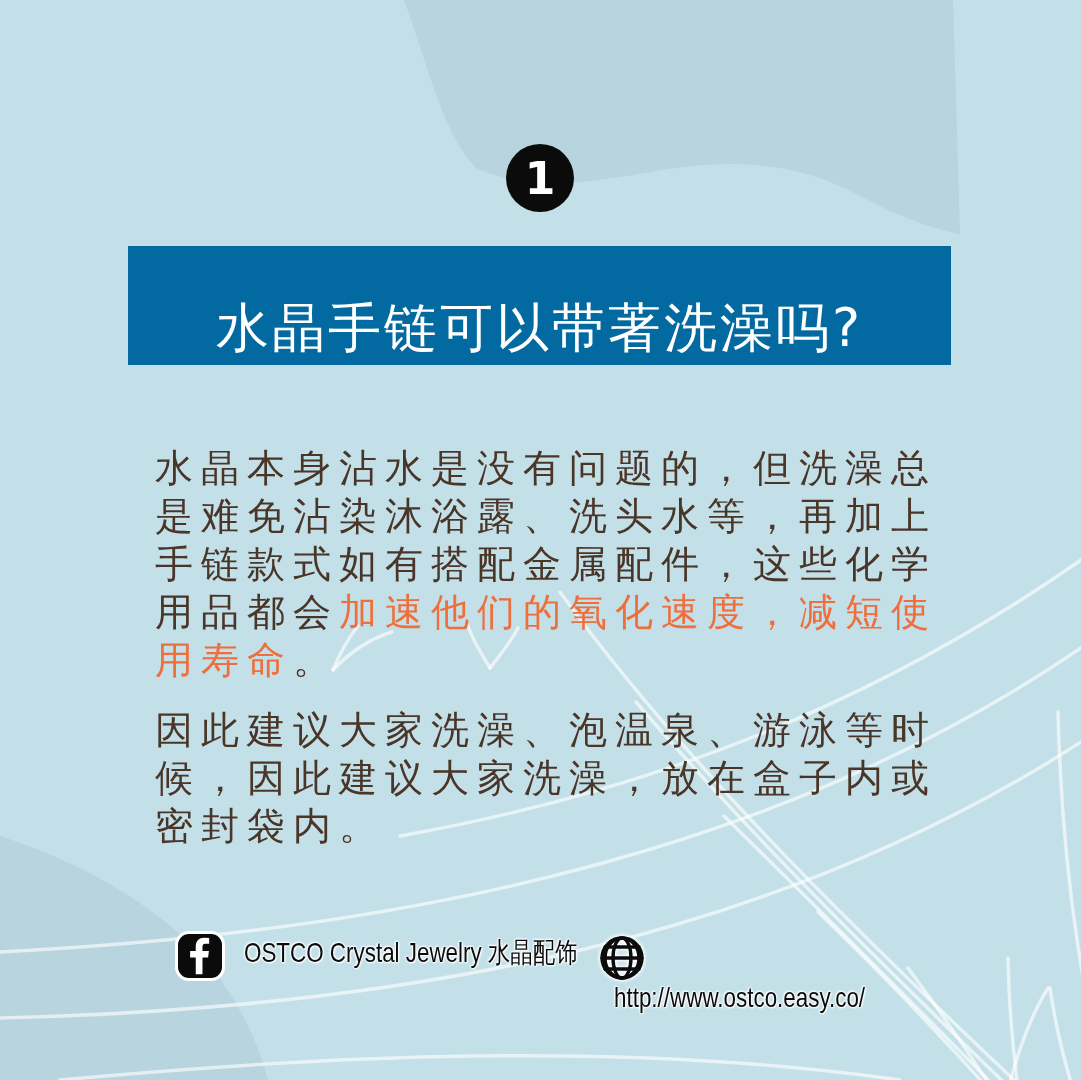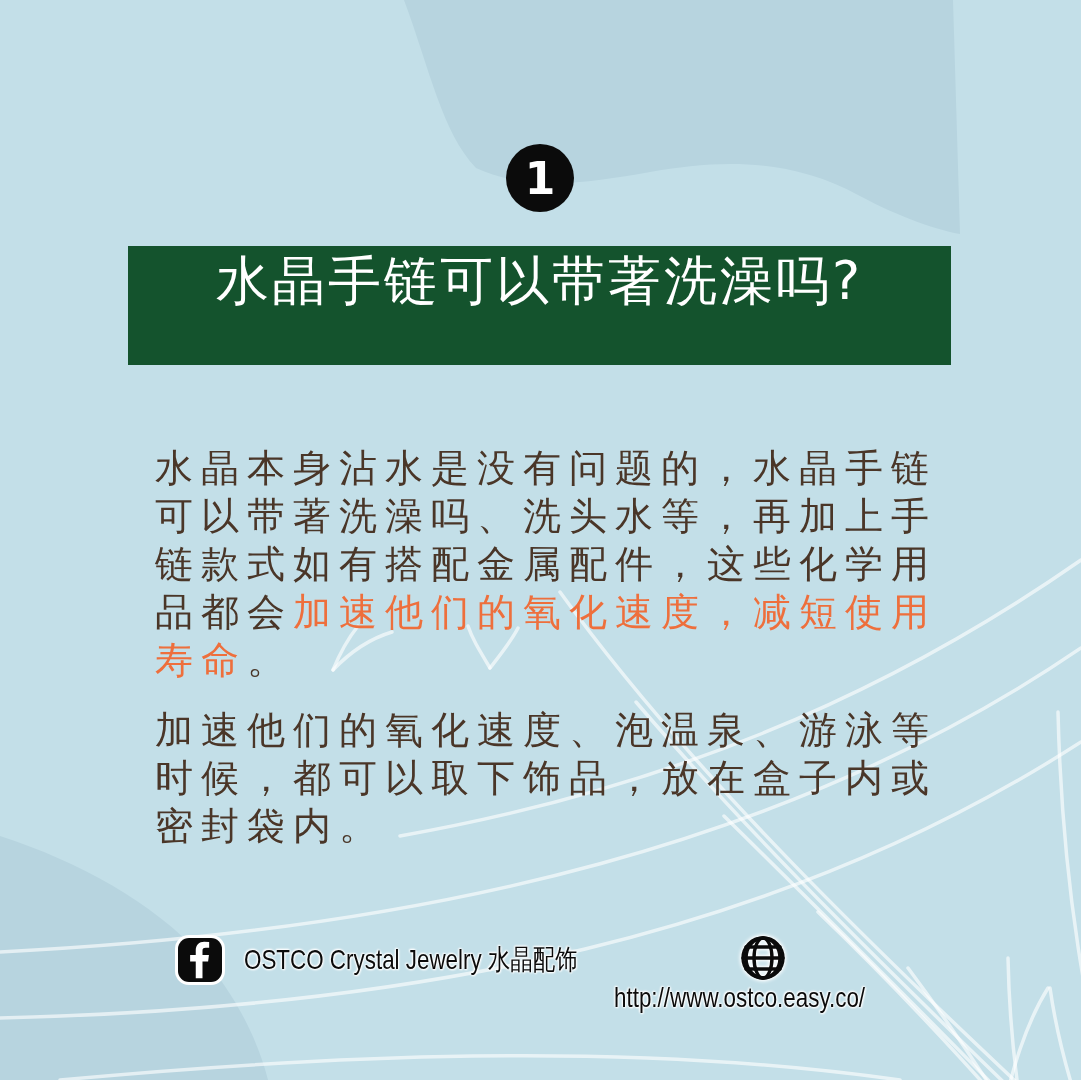--- a/index.html
+++ b/index.html
@@ -27,22 +27,22 @@
     color: #ffffff;
     font-size: 44px;
     font-weight: bold;
     font-family: "DejaVu Sans", sans-serif;
   }
   
   .title-bar {
     position: absolute;
     left: 128px; top: 246px;
     width: 823px; height: 119px;
-    background: #14532d;
-    display: flex; align-items: flex-start; justify-content: center;
+    background: #0369a1;
+    display: flex; align-items: flex-end; justify-content: center;
   }
   .title-bar .title-text {
     color: #ffffff;
     font-size: 53px;
     letter-spacing: 3px;
     white-space: nowrap;
     font-family: "DejaVu Sans", "Liberation Serif", serif;
   }
   
   .body-copy {
@@ -56,21 +56,21 @@
     word-break: normal;
     font-family: "DejaVu Sans", "Liberation Serif", serif;
   }
   .body-copy p { margin: 0; }
   .body-copy p + p { margin-top: 22px; }
   .hl { color: #ee6f3c; }
   
   .footer-group {
     position: absolute;
     display: flex;
-    align-items: center;
+    align-items: flex-start;
     height: 52px;
   }
   .fb-group { left: 178px; top: 934px; }
   .web-group { left: 598px; top: 934px; flex-direction: column; }
   .icon-wrap { display: inline-flex; flex: none; }
   .fb-badge {
     width: 44px; height: 44px;
     border-radius: 11px;
     background: #0b0b0b;
     box-shadow: 0 0 0 3px #ffffff;
@@ -130,22 +130,22 @@
 
   <div class="step-badge">
     <span>1</span>
   </div>
 
   <div class="title-bar">
     <span class="title-text">水晶手链可以带著洗澡吗?</span>
   </div>
 
   <div class="body-copy">
-    <p><span>水晶本身沾水是没有问题的，水晶手链可以带著洗澡吗、洗头水等，再加上手链款式如有搭配金属配件，这些化学用品都会</span><span class="hl">加速他们的氧化速度，减短使用寿命</span><span>。</span></p>
-    <p>加速他们的氧化速度、泡温泉、游泳等时候，都可以取下饰品，放在盒子内或密封袋内。</p>
+    <p><span>水晶本身沾水是没有问题的，但洗澡总是难免沾染沐浴露、洗头水等，再加上手链款式如有搭配金属配件，这些化学用品都会</span><span class="hl">加速他们的氧化速度，减短使用寿命</span><span>。</span></p>
+    <p>因此建议大家洗澡、泡温泉、游泳等时候，因此建议大家洗澡，放在盒子内或密封袋内。</p>
   </div>
 
   <div class="footer-group fb-group">
     <span class="icon-wrap fb-badge">
       <svg width="44" height="44" viewBox="0 0 24 24">
         <path fill="#ffffff" d="M15.12 5.32H17V2.14A26 26 0 0 0 14.26 2c-2.72 0-4.58 1.66-4.58 4.7v2.62H6.61v3.56h3.07V22h3.68v-9.12h3.06l.46-3.56h-3.52V7.05c0-1.05.28-1.73 1.76-1.73z"></path>
       </svg>
     </span>
     <span class="footer-text">OSTCO Crystal Jewelry 水晶配饰</span>
   </div>

